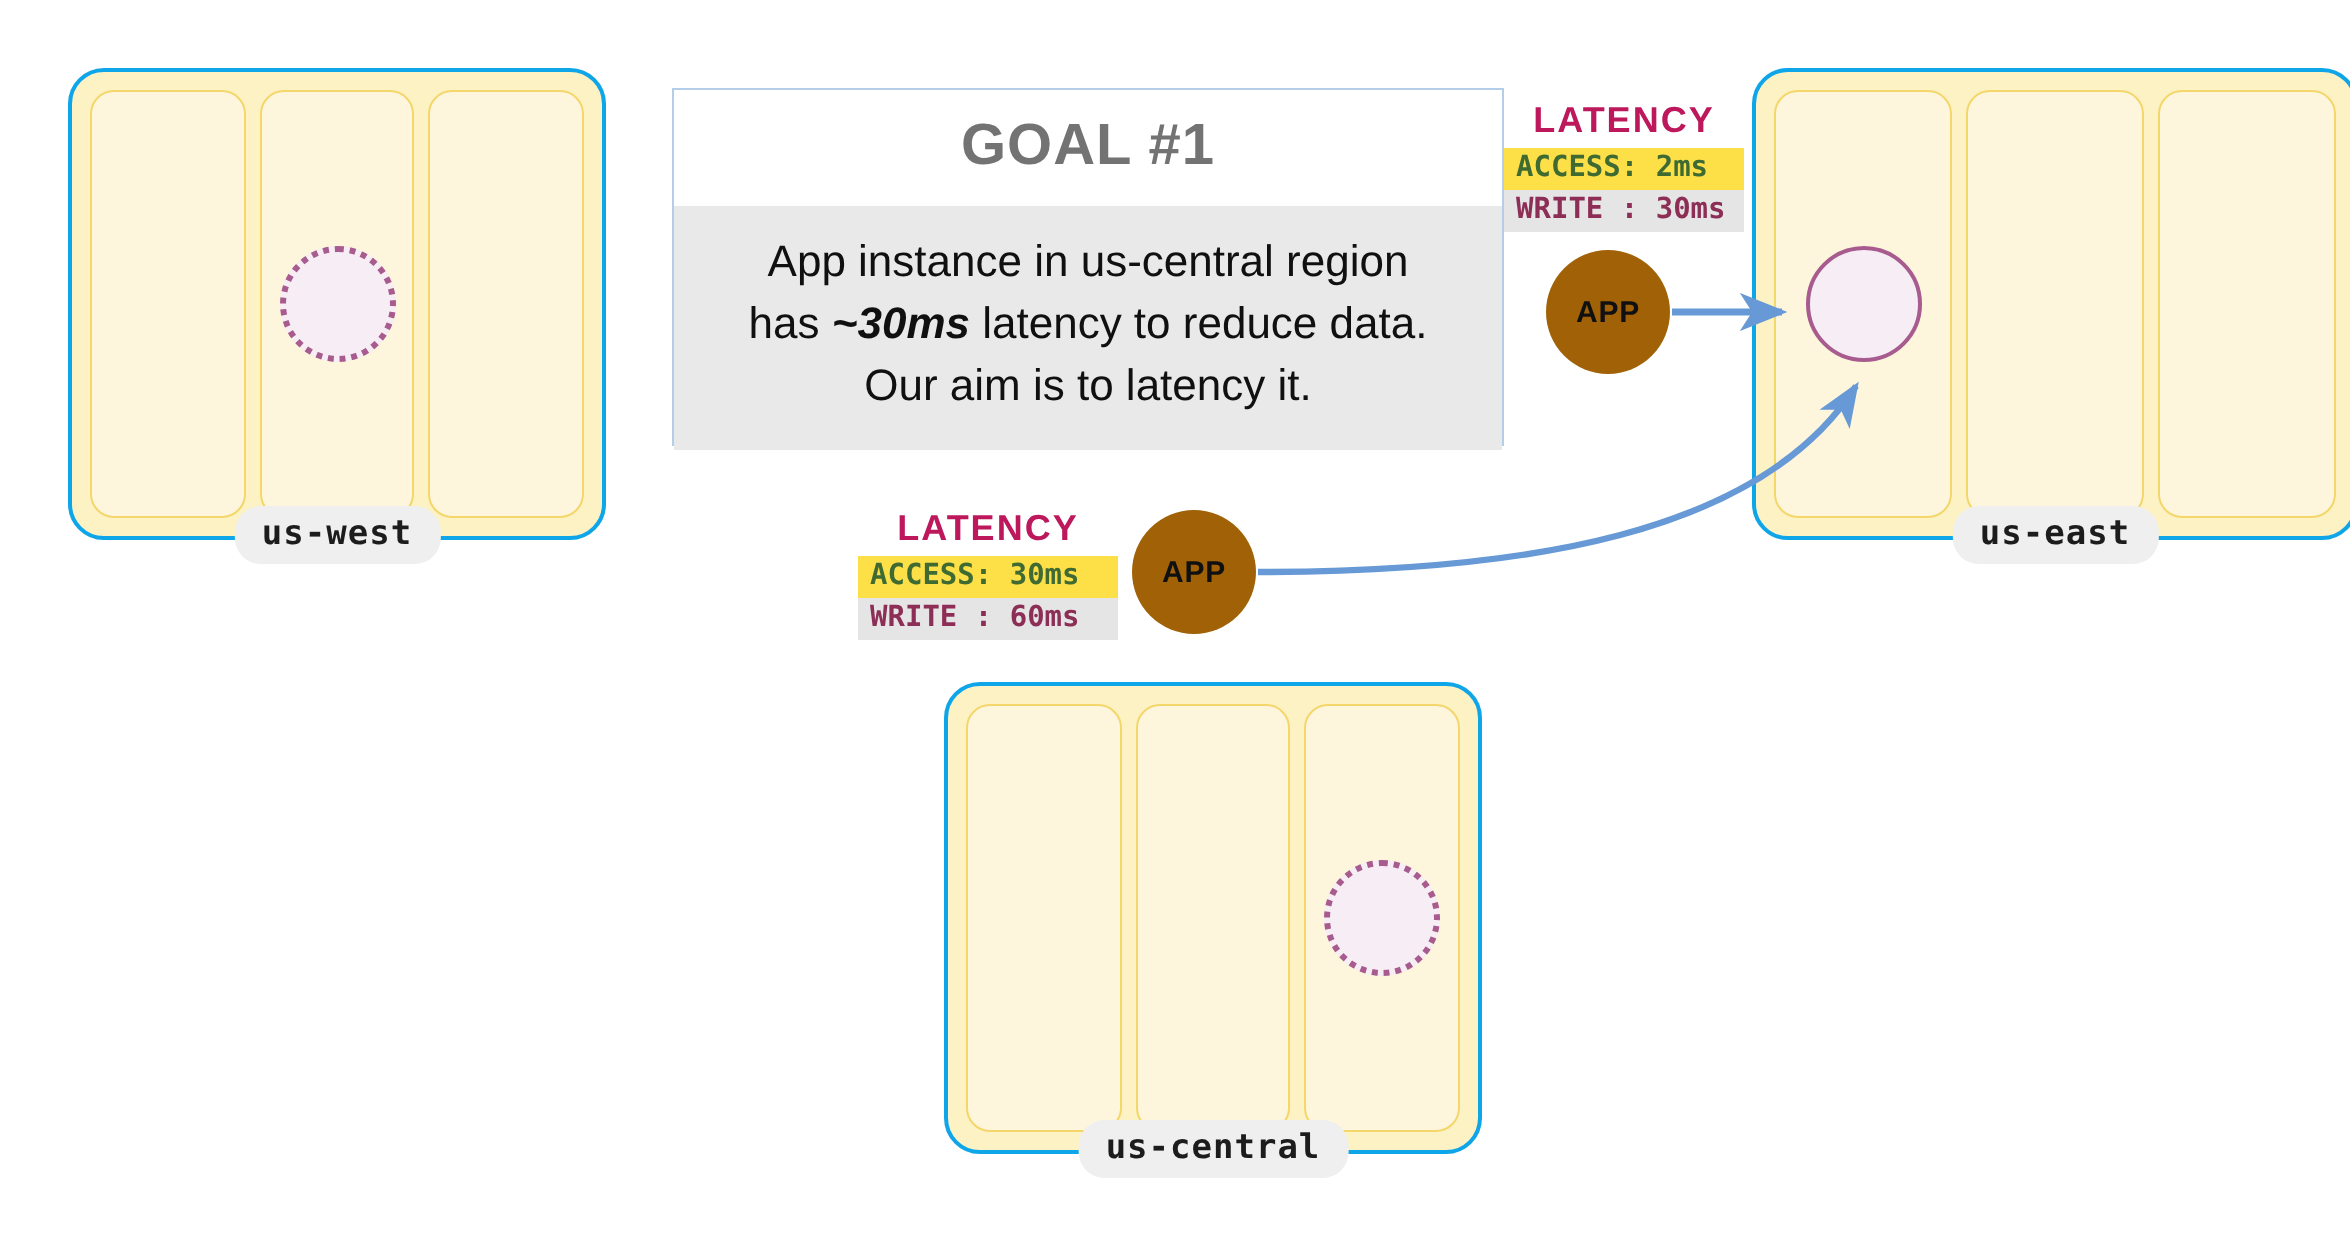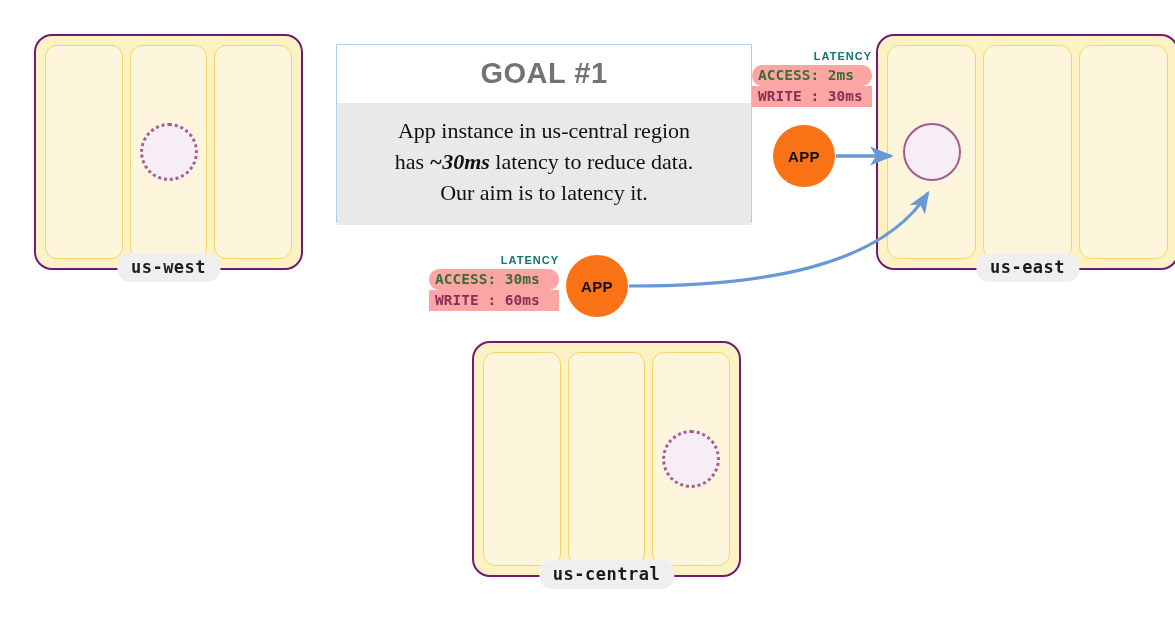--- a/index.html
+++ b/index.html
@@ -16,21 +16,21 @@
     height: 622px;
     background: #ffffff;
     overflow: hidden;
   }
 
   
   .region {
     position: absolute;
     box-sizing: border-box;
     background: #fdf2c4;
-    border: 2px solid #701a75;
+    border: 2px solid #0ea5e9;
     border-radius: 18px;
     display: flex;
     flex-direction: row;
     align-items: stretch;
     gap: 7px;
     padding: 9px;
   }
   .zone {
     position: relative;
     flex: 1 1 0;
@@ -73,21 +73,21 @@
     background: #f6eef4;
   }
 
   
   .app-node {
     position: absolute;
     box-sizing: border-box;
     width: 62px;
     height: 62px;
     border-radius: 50%;
-    background: #f97316;
+    background: #a16207;
     display: flex;
     align-items: center;
     justify-content: center;
     color: #101010;
     font-family: "Liberation Sans", sans-serif;
     font-weight: bold;
     font-size: 15px;
     letter-spacing: 0.4px;
     z-index: 7;
   }
@@ -107,60 +107,59 @@
     font-weight: bold;
     font-size: 29px;
     letter-spacing: 0.5px;
     padding: 12px 0 13px 0;
     background: #ffffff;
   }
   .goal-body {
     background: #e9e9e9;
     text-align: center;
     color: #101010;
-    font-family: Liberation Serif, serif;
+    font-family: Liberation Sans, sans-serif;
     font-size: 22px;
     line-height: 1.42;
     padding: 12px 16px 16px 16px;
   }
   .goal-body .hl {
     font-weight: bold;
     font-style: italic;
     text-align: center;
   }
 
   
   .latency {
     position: absolute;
     z-index: 9;
   }
   .latency-title {
-    text-align: right;
-    font-family: "Liberation Sans", sans-serif;
-    font-weight: bold;
-    font-size: 11px;
+    text-align: center;
+    font-family: "Liberation Sans", sans-serif;
+    font-weight: bold;
+    font-size: 18px;
     letter-spacing: 1px;
-    color: #0f766e;
+    color: #be185d;
     padding-bottom: 3px;
   }
   .latency-row {
     font-family: "DejaVu Sans Mono", monospace;
     font-weight: bold;
     font-size: 14.5px;
     letter-spacing: 0px;
     padding: 2px 6px 3px 6px;
     white-space: pre;
   }
   .latency-row.access {
-    background: #fca5a5;
+    background: #fde047;
     color: #3f6b33;
-    border-radius: 10px;
   }
   .latency-row.write {
-    background: #fca5a5;
+    background: #e5e5e5;
     color: #8c2e56;
   }
 
   
   svg.arrows {
     position: absolute;
     left: 0;
     top: 0;
     width: 1175px;
     height: 622px;

